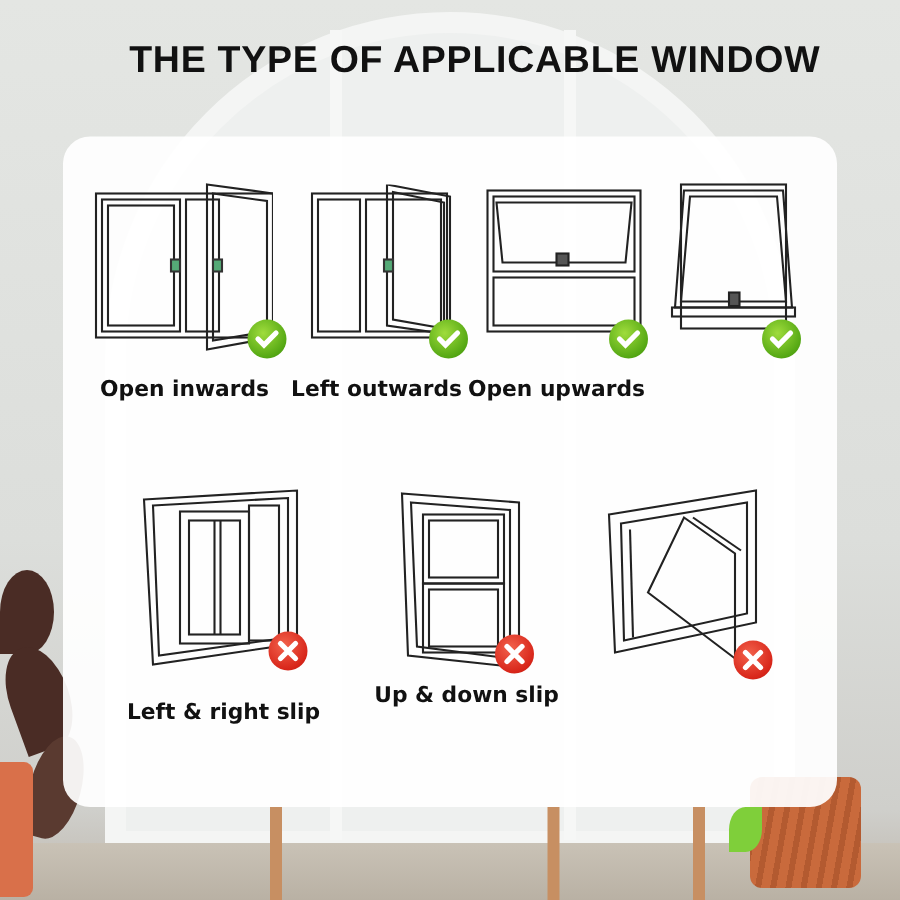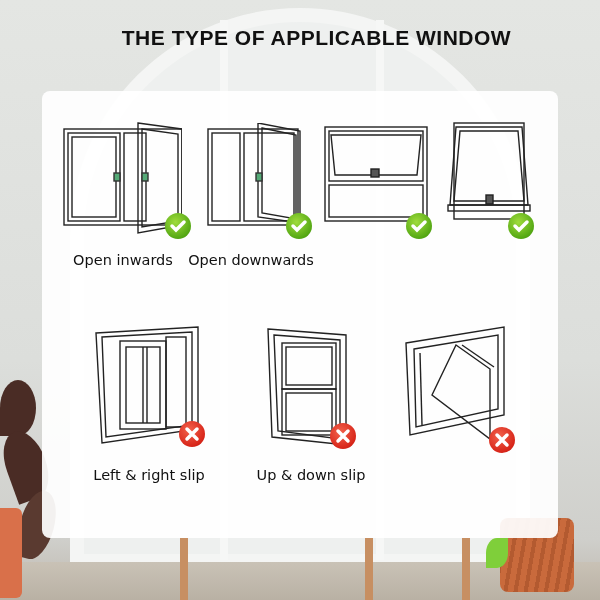--- a/index.html
+++ b/index.html
@@ -11,23 +11,23 @@
         border-radius:230px 230px 0 0;box-sizing:border-box;background:#eef0ef;}
   .mullion{position:absolute;background:#f6f7f6;}
   .floor{position:absolute;left:0;right:0;bottom:0;height:38px;background:linear-gradient(#c9c2b6,#b9b1a4);}
   .plant-leaf{position:absolute;border-radius:50% 50% 50% 0;background:#4a2c25;}
   .pot-left{position:absolute;left:-14px;top:508px;width:36px;height:90px;background:#d9704a;border-radius:6px;}
   .pot-right{position:absolute;left:500px;top:518px;width:74px;height:74px;border-radius:8px;
         background:repeating-linear-gradient(100deg,#c96a3c 0 6px,#b35a30 6px 10px);}
   .leg{position:absolute;top:538px;width:8px;height:62px;background:#c78f62;}
 
   .title{position:absolute;left:0;right:0;top:26px;text-align:center;font-family:"Liberation Sans",sans-serif;
-         font-weight:900;font-size:21px;letter-spacing:0.5px;color:#111;margin-left:33px;}
+         font-weight:900;font-size:25px;letter-spacing:0.5px;color:#111;margin-left:33px;}
   .card{position:absolute;left:42px;top:91px;width:516px;height:447px;background:rgba(255,255,255,0.93);
-        border-radius:8px;}
+        border-radius:18px;font-weight:bold;}
   .item{position:absolute;text-align:center;}
   .item svg{display:block;}
   .label{position:absolute;width:140px;text-align:center;font-size:14.5px;color:#111;
          font-family:"DejaVu Sans",sans-serif;}
   .badge{position:absolute;width:26px;height:26px;border-radius:50%;}
   .ok{background:radial-gradient(circle at 40% 35%,#9fdc3c,#55a814 70%,#3f8a0c);}
   .no{background:radial-gradient(circle at 40% 35%,#f2624c,#d8261a 70%,#b01a10);}
 </style>
 </head>
 <body>
@@ -79,36 +79,37 @@
       <path d="M52 0 L94 8 L94 100 L52 94 Z"></path>
       <path d="M56 5 L90 12 L90 96 L56 90 Z"></path>
       <rect x="50" y="50" width="6" height="8" fill="#5a7" stroke="#333"></rect>
     </svg>
   </div>
   <div class="badge ok" style="left:244px;top:122px">
     <svg width="26" height="26">
         <path d="M7 13 L11 17 L19 9" stroke="#fff" stroke-width="3.5" fill="none" stroke-linecap="round"></path>
       </svg>
   </div>
-  <div class="label" style="left:139px;top:161px">Open downwards</div>
+  <div class="label" style="left:139px;top:161px">Left outwards</div>
 
   <div class="item" style="left:281px;top:34px;width:106px;height:100px">
     <svg width="106" height="100" fill="none" stroke="#222" stroke-width="1.4">
       <rect x="2" y="2" width="102" height="94"></rect>
       <rect x="6" y="6" width="94" height="50"></rect>
       <path d="M8 10 L98 10 L94 50 L12 50 Z"></path>
       <rect x="6" y="60" width="94" height="32"></rect>
       <rect x="48" y="44" width="8" height="8" fill="#555"></rect>
     </svg>
   </div>
   <div class="badge ok" style="left:364px;top:122px">
     <svg width="26" height="26">
         <path d="M7 13 L11 17 L19 9" stroke="#fff" stroke-width="3.5" fill="none" stroke-linecap="round"></path>
       </svg>
   </div>
+  <div class="label" style="left:259px;top:161px">Open upwards</div>
 
   <div class="item" style="left:404px;top:30px;width:86px;height:104px">
     <svg width="86" height="104" fill="none" stroke="#222" stroke-width="1.4">
       <rect x="8" y="2" width="70" height="96"></rect>
       <path d="M10 6 L76 6 L82 84 L4 84 Z"></path>
       <path d="M14 10 L72 10 L78 80 L8 80 Z"></path>
       <rect x="2" y="84" width="82" height="6"></rect>
       <rect x="40" y="74" width="7" height="9" fill="#555"></rect>
     </svg>
   </div>
@@ -144,21 +145,21 @@
       <rect x="20" y="22" width="46" height="38"></rect>
       <rect x="16" y="64" width="54" height="46"></rect>
       <rect x="20" y="68" width="46" height="38"></rect>
     </svg>
   </div>
   <div class="badge no" style="left:288px;top:332px">
     <svg width="26" height="26">
         <path d="M8 8 L18 18 M18 8 L8 18" stroke="#fff" stroke-width="3.5" stroke-linecap="round"></path>
       </svg>
   </div>
-  <div class="label" style="left:199px;top:376px">Up &amp; down slip</div>
+  <div class="label" style="left:199px;top:365px">Up &amp; down slip</div>
 
   <div class="item" style="left:362px;top:234px;width:104px;height:120px">
     <svg width="104" height="120" fill="none" stroke="#222" stroke-width="1.4">
       <path d="M2 18 L100 2 L100 90 L6 110 Z"></path>
       <path d="M10 24 L94 10 L94 84 L12 102 Z"></path>
       <path d="M16 28 L18 100"></path>
       <path d="M52 20 L86 44 L86 114 L28 70 Z"></path>
       <path d="M58 20 L90 42"></path>
     </svg>
   </div>

